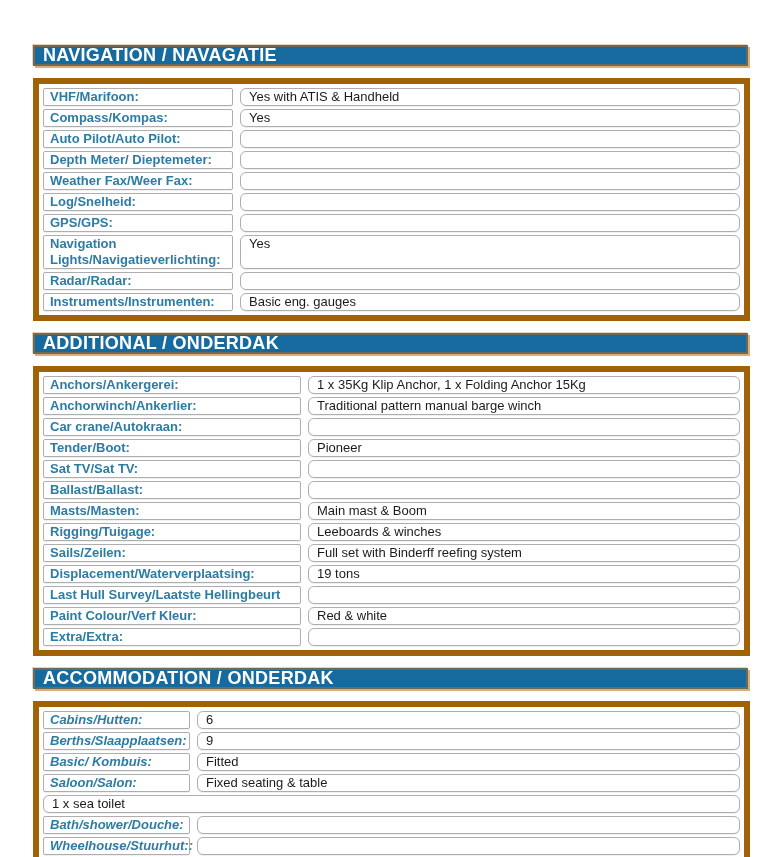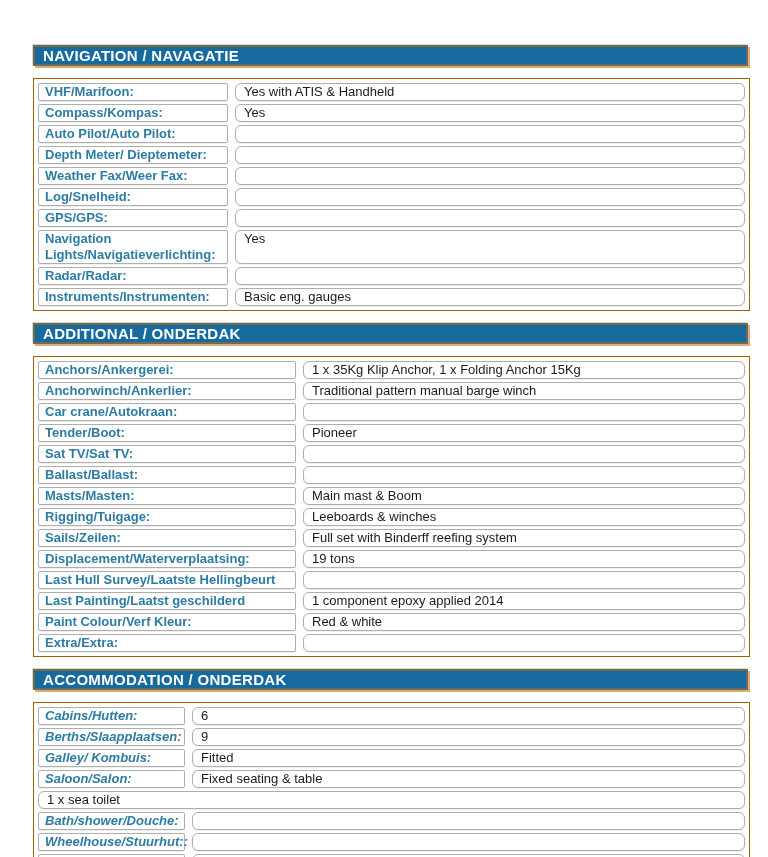--- a/index.html
+++ b/index.html
@@ -7,33 +7,33 @@
     width: 768px; height: 857px; overflow: hidden;
     background: #ffffff;
     font-family: "Liberation Sans", sans-serif;
   }
   main { padding: 45px 0 0 33px; }
 
   .section-header {
     width: 715px;
     background: #176a9e;
     color: #ffffff;
-    font-size: 15px;
+    font-size: 18px;
     font-weight: bold;
     letter-spacing: 0.3px;
     line-height: 15px;
     padding: 1px 8px;
     border: 2px solid #6d6a59;
     box-shadow: 2px 2px 0 #d9ae7c, -1px -1px 0 #e6d4b4;
     margin-bottom: 12px;
   }
 
   .spec-table {
     width: 717px;
-    border: 1px solid #a16207;
+    border: 6px solid #a16207;
     padding: 4px;
     margin-bottom: 12px;
     background: #ffffff;
   }
   .spec-row { display: flex; gap: 7px; margin-bottom: 3px; }
   .spec-row:last-child { margin-bottom: 0; justify-content: space-between; }
 
   .cell {
     background: #ffffff;
     border: 1px solid #aeaeae;
@@ -148,24 +148,20 @@
         </div>
         <div class="spec-row">
           <div class="cell label-cell">Displacement/Waterverplaatsing:</div>
           <div class="cell value-cell">19 tons</div>
         </div>
         <div class="spec-row">
           <div class="cell label-cell">Last Hull Survey/Laatste Hellingbeurt</div>
           <div class="cell value-cell"></div>
         </div>
         <div class="spec-row">
-          <div class="cell label-cell">Last Painting/Laatst geschilderd</div>
-          <div class="cell value-cell">1 component epoxy applied 2014</div>
-        </div>
-        <div class="spec-row">
           <div class="cell label-cell">Paint Colour/Verf Kleur:</div>
           <div class="cell value-cell">Red &amp; white</div>
         </div>
         <div class="spec-row">
           <div class="cell label-cell">Extra/Extra:</div>
           <div class="cell value-cell"></div>
         </div>
       </div>
     </section>
     <section class="spec-section section-2">
@@ -173,21 +169,21 @@
       <div class="spec-table">
         <div class="spec-row">
           <div class="cell label-cell">Cabins/Hutten:</div>
           <div class="cell value-cell">6</div>
         </div>
         <div class="spec-row">
           <div class="cell label-cell">Berths/Slaapplaatsen:</div>
           <div class="cell value-cell">9</div>
         </div>
         <div class="spec-row">
-          <div class="cell label-cell">Galley/ Kombuis:</div>
+          <div class="cell label-cell">Basic/ Kombuis:</div>
           <div class="cell value-cell">Fitted</div>
         </div>
         <div class="spec-row">
           <div class="cell label-cell">Saloon/Salon:</div>
           <div class="cell value-cell">Fixed seating &amp; table</div>
         </div>
         <div class="spec-row">
           <div class="cell value-cell">1 x sea toilet</div>
         </div>
         <div class="spec-row">

